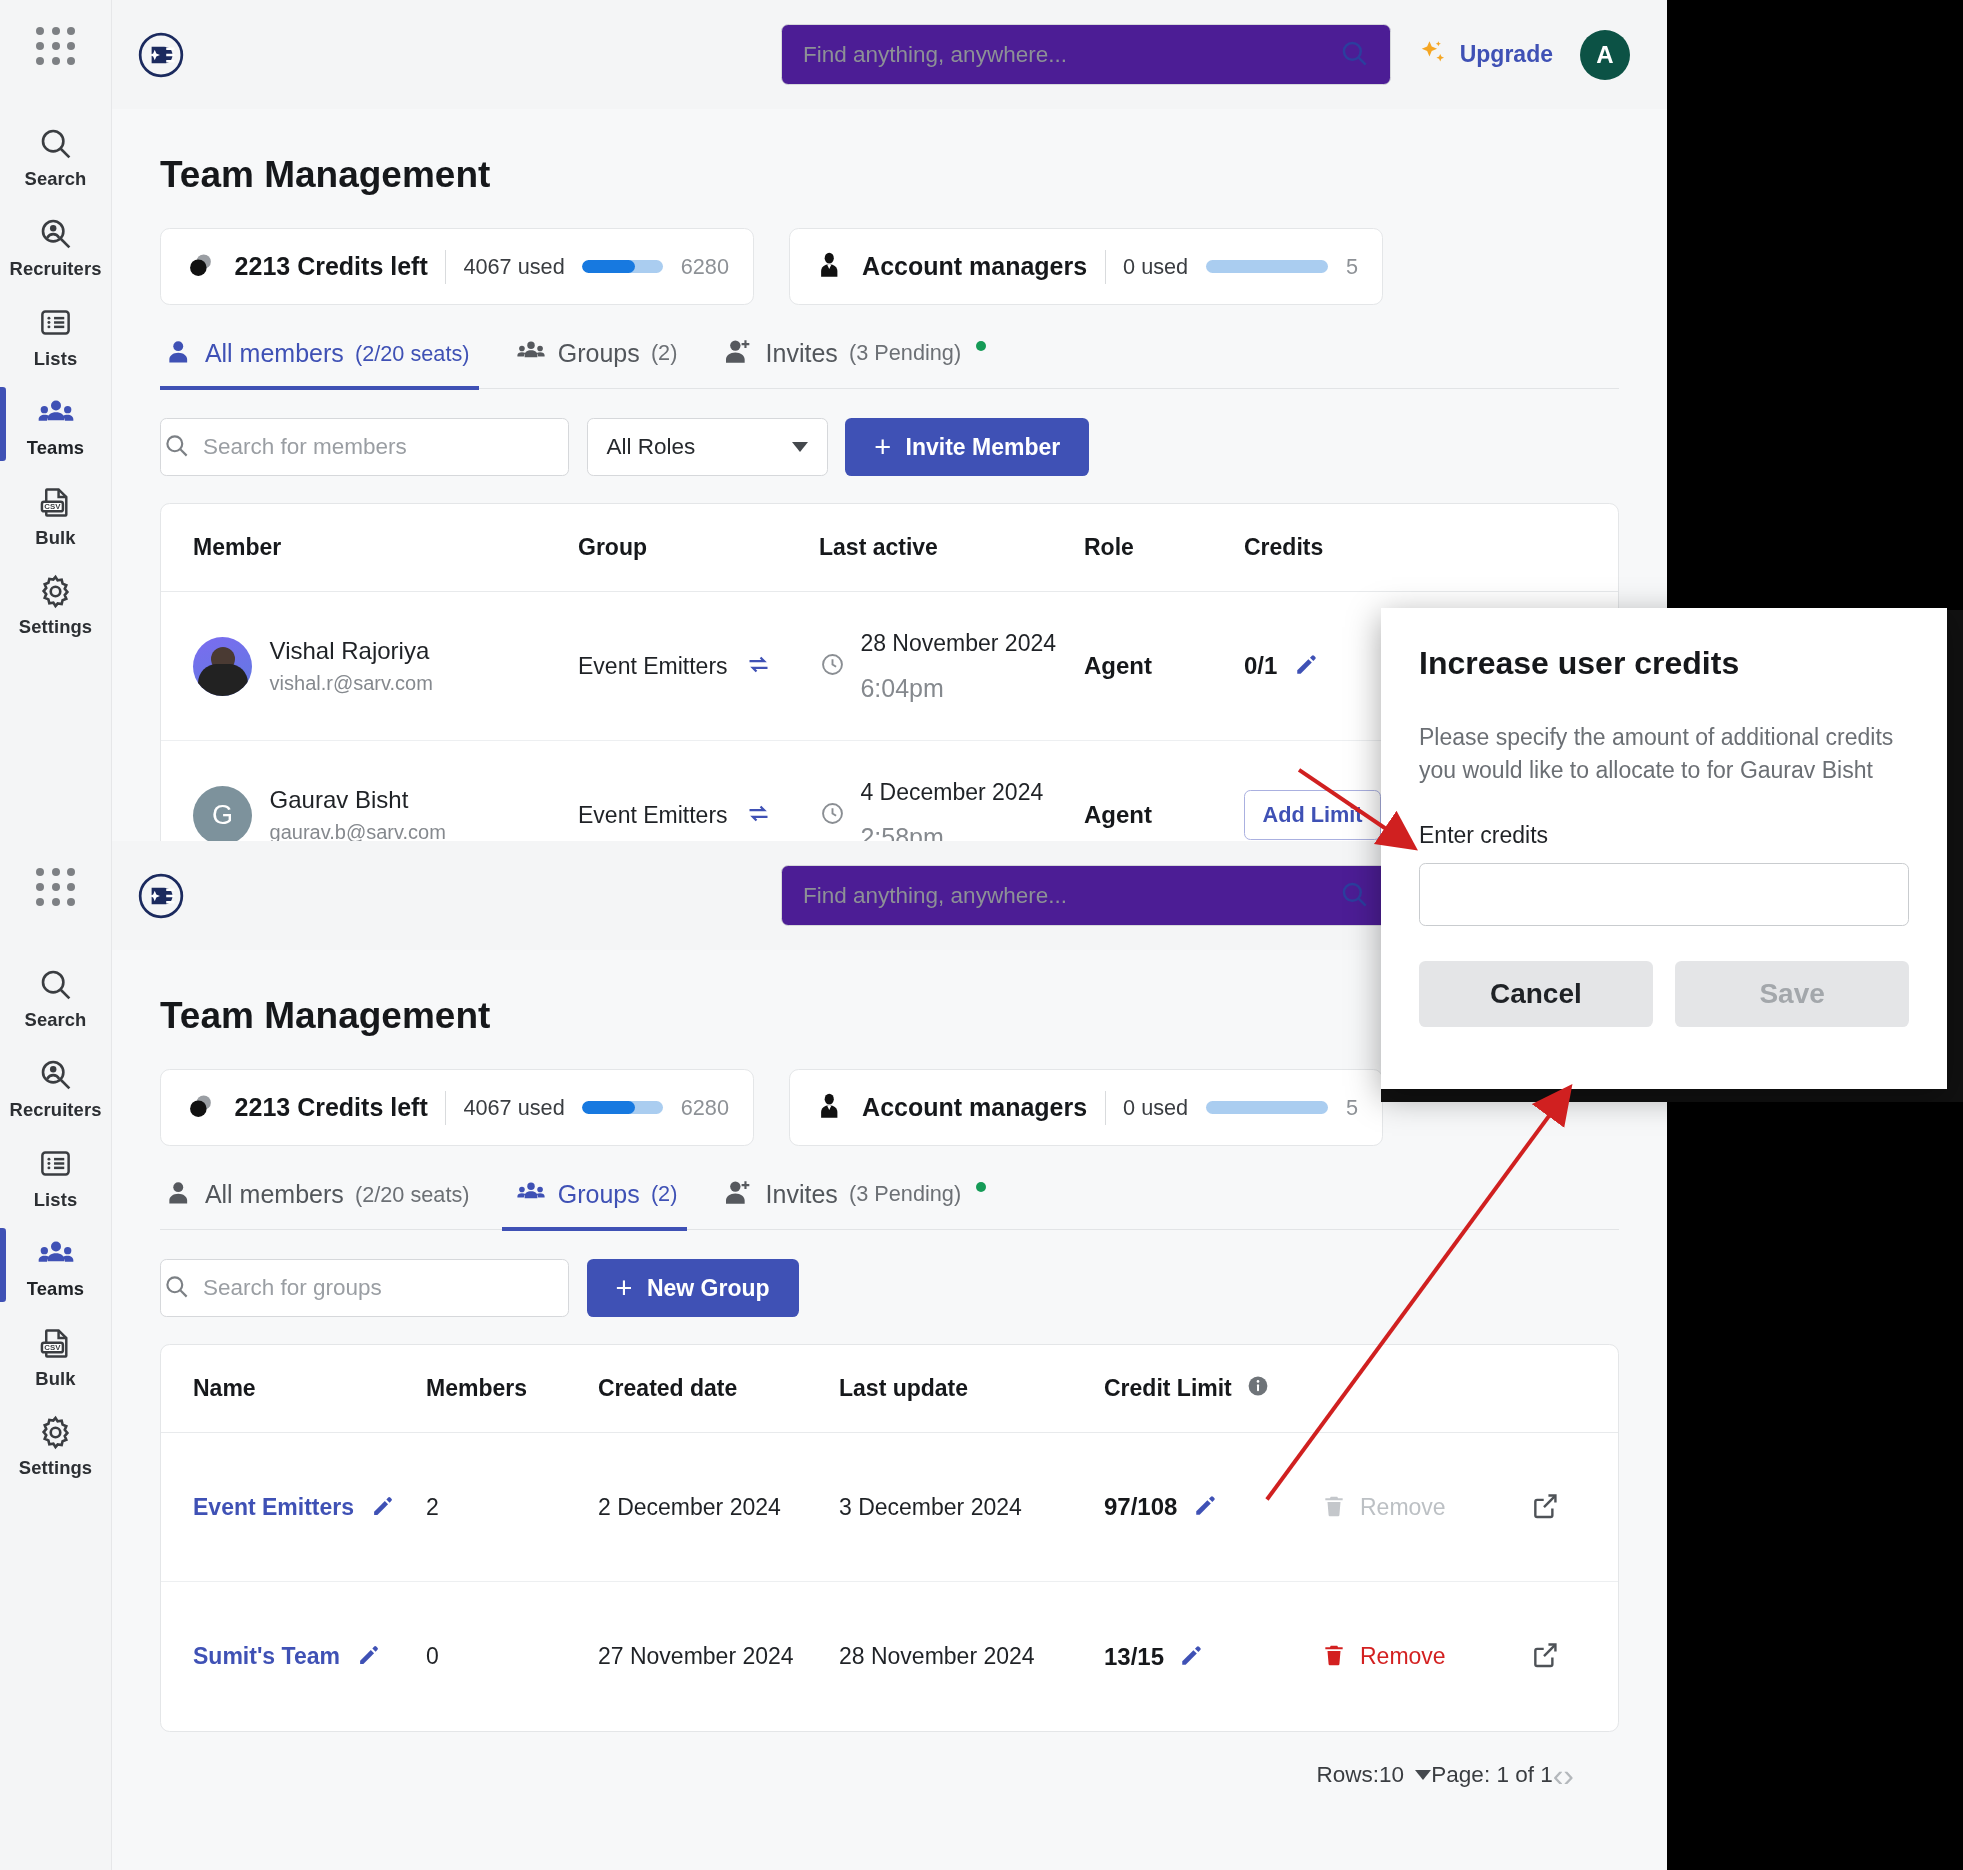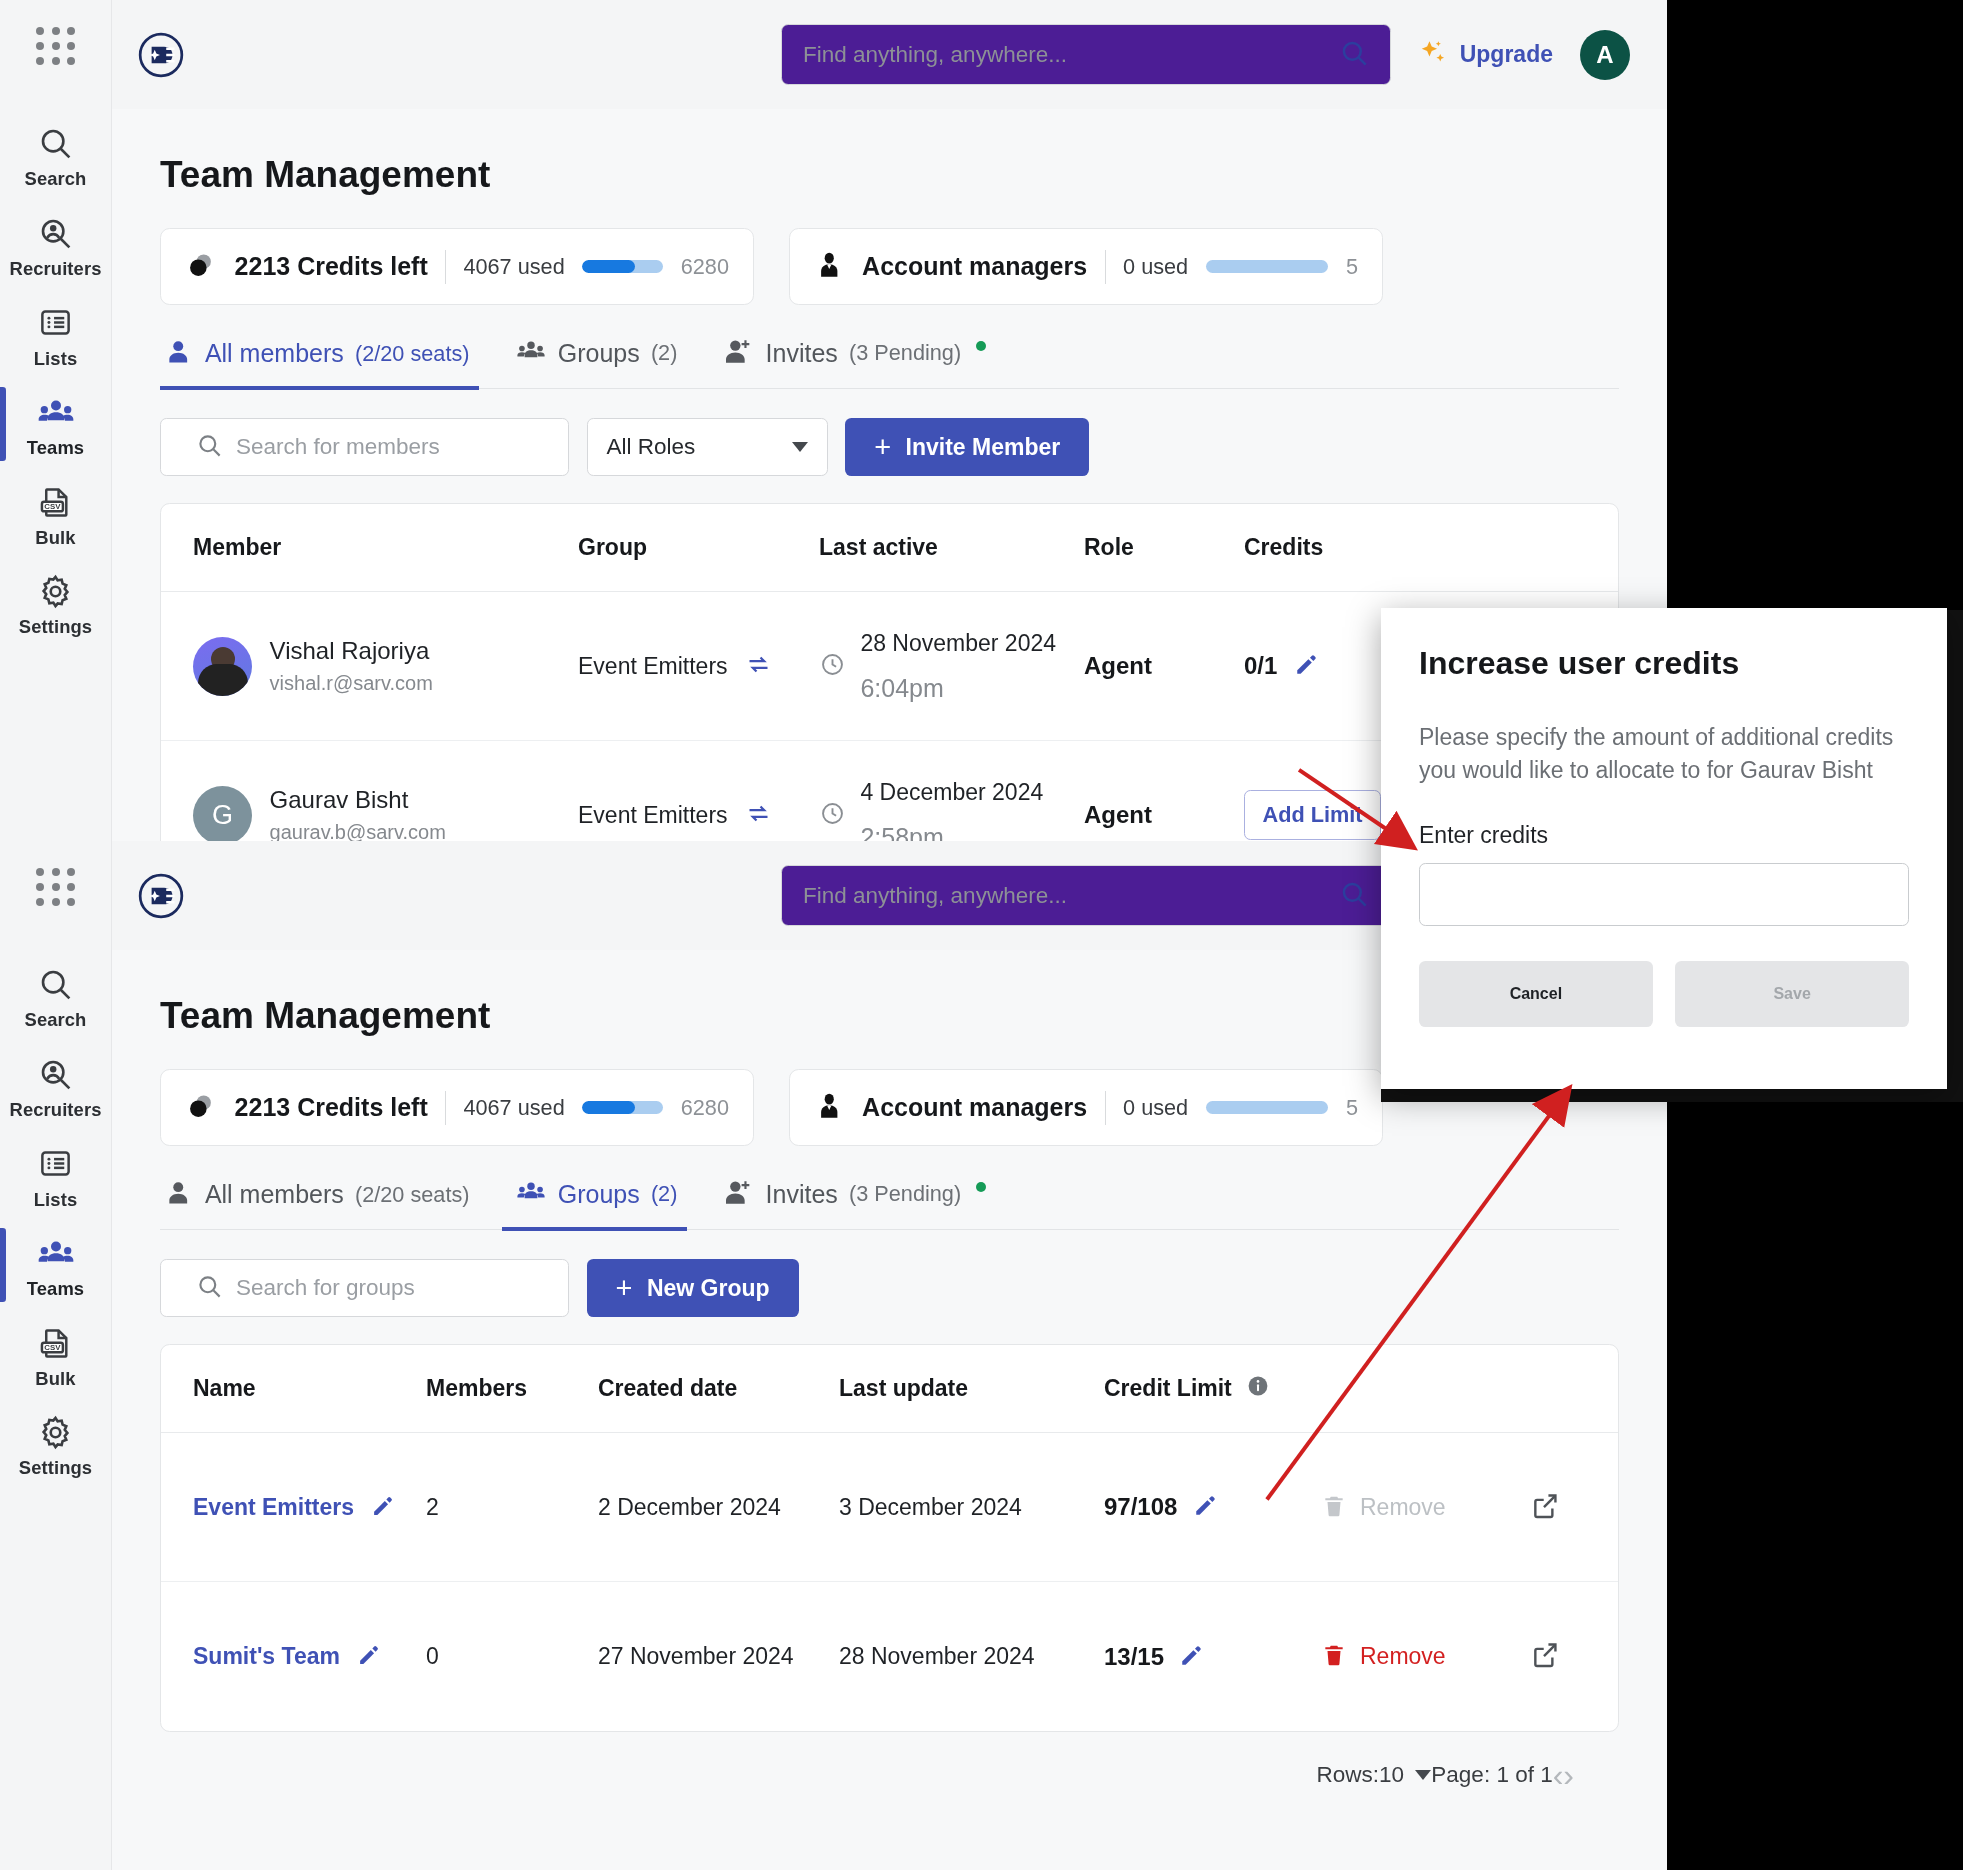--- a/index.html
+++ b/index.html
@@ -111,21 +111,21 @@
   .tab.active .t-sub { color:#3f51b5; }
   .tab.active::after {
     content:""; position:absolute; left:0; right:22.5px; bottom:-1.6px; height:4px; background:#3f51b5;
   }
   .dot-green { width:10.4px; height:10.4px; border-radius:50%; background:#159b57; margin-left:3.2px; margin-bottom:14.4px; }
 
   
   .filter-row { display:flex; align-items:center; gap:17.6px; margin: 29px 0 27px 0; }
   .inp {
     height:58px; background:#fff; border:0.8px solid #d6d8db; border-radius:6.4px;
-    display:flex; align-items:center; padding: 0 35px; gap:13px;
+    display:flex; align-items:center; padding: 0 2px; gap:13px;
   }
   .inp .ph { font-size: 22.5px; color:#9a9ea3; }
   .inp.search-members { width: 409px; }
   .inp.search-groups { width: 409px; }
   .select {
     width: 241px; height:58px; background:#fff; border:0.8px solid #d6d8db; border-radius:6.4px;
     display:flex; align-items:center; justify-content:space-between; padding: 0 19px;
   }
   .select .sel-val { font-size:22.5px; color:#26292d; }
   .caret { width:0;height:0;border-left:8.8px solid transparent;border-right:8.8px solid transparent;border-top:10.4px solid #44484d; }
@@ -202,21 +202,21 @@
     box-shadow: 0 8px 32px rgba(0,0,0,.35);
   }
   .modal h2 { font-size:32px; font-weight:700; color:#16181b; margin-bottom: 39px; }
   .modal p  { font-size:23px; color:#6b6f74; line-height:1.45; }
   .modal .lbl { font-size:23px; color:#1f2226; margin: 34px 0 14.4px 0; }
   .modal .field { height: 63px; border:0.8px solid #c9cccf; border-radius:6.4px; background:#fff; }
   .modal .acts { display:flex; gap:22.5px; margin-top:35px; }
   .modal .acts .b {
     flex:1; height: 66px; border-radius:6.4px; background:#e4e5e7;
     display:flex; align-items:center; justify-content:center;
-    font-size:16px; font-weight:700; cursor:pointer;
+    font-size:28px; font-weight:700; cursor:pointer;
   }
   .modal .acts .b.cancel { color:#1f2226; }
   .modal .acts .b.save { color:#a3a7ab; }
 
   
   .arrows { position:absolute; left:0; top:0; width:1963px; height:1870px; pointer-events:none; }
 </style>
 </head>
 <body>
 

